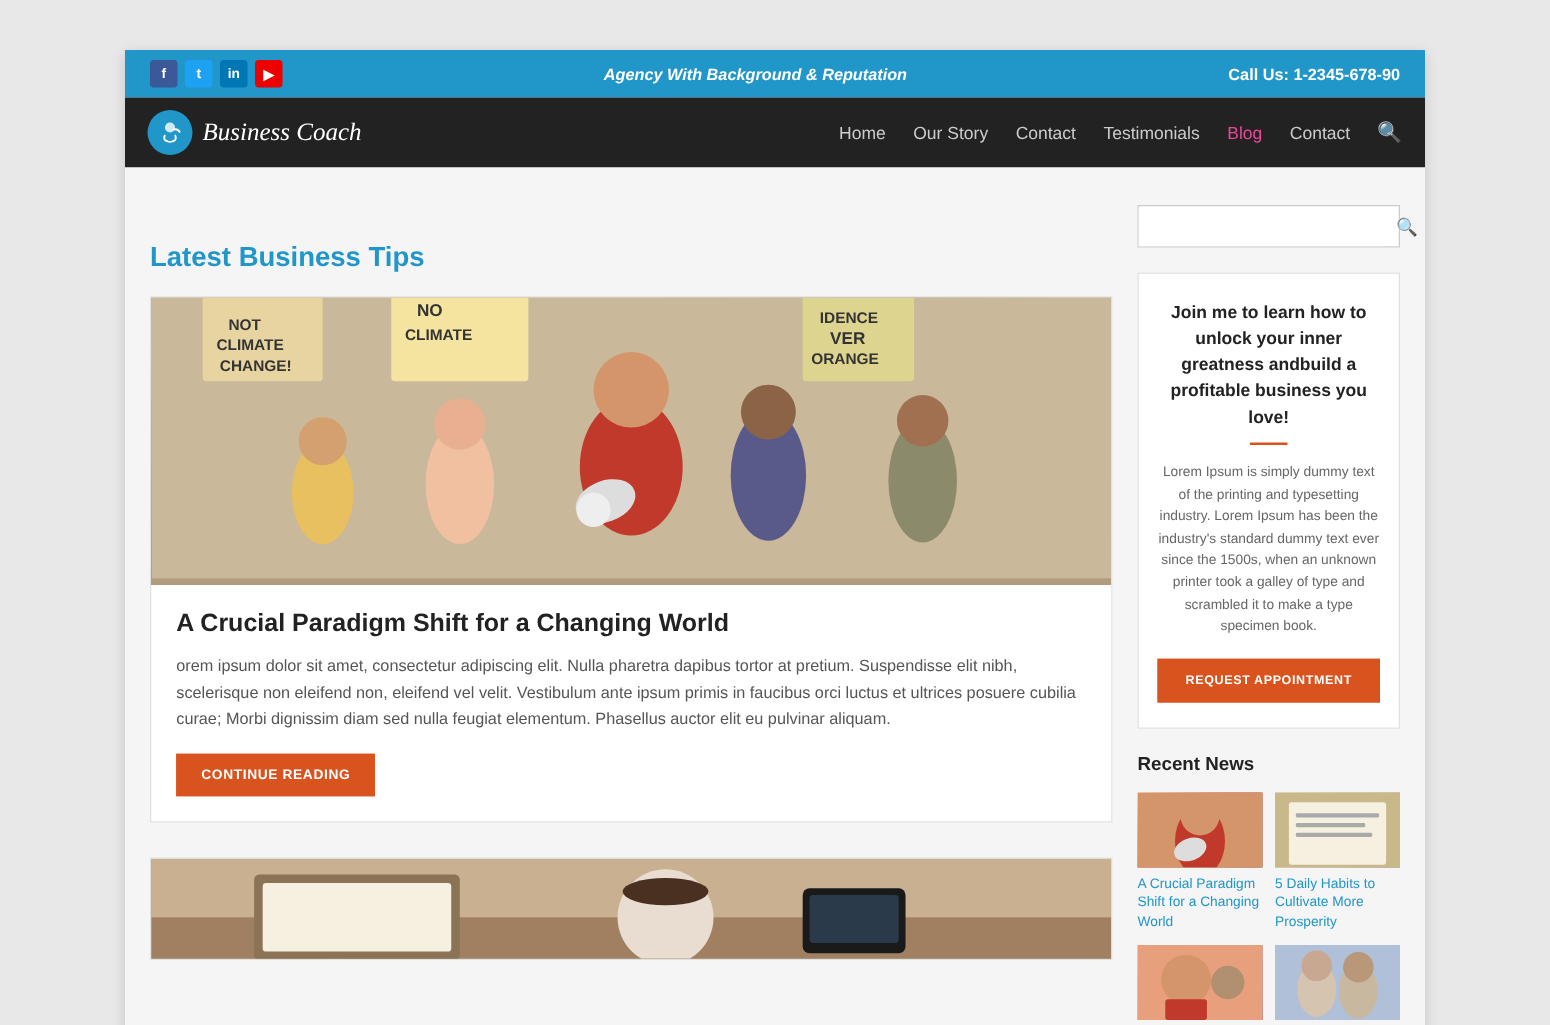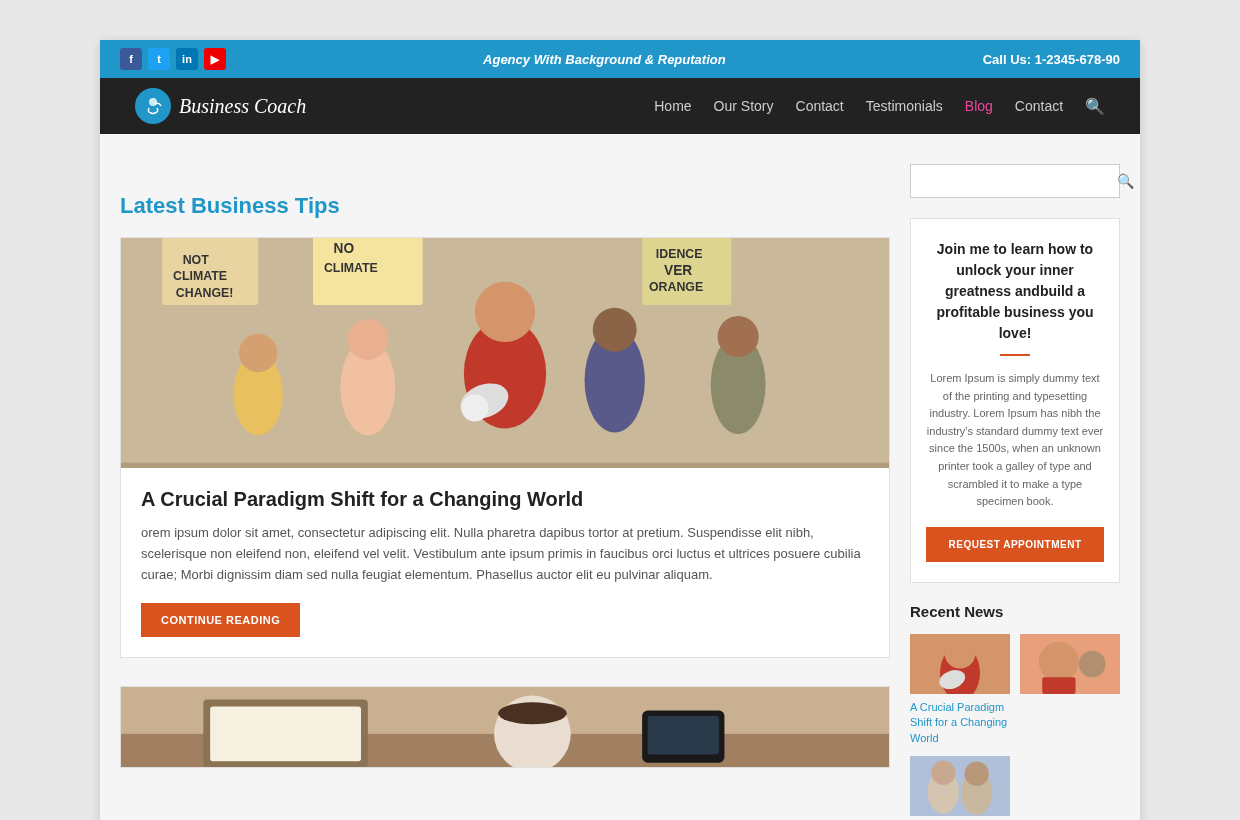--- a/index.html
+++ b/index.html
@@ -29,21 +29,21 @@
     .social-icon.fb { background: #3b5998; }
     .social-icon.tw { background: #1da1f2; }
     .social-icon.li { background: #0077b5; }
     .social-icon.yt { background: #e00; }
     .top-bar-tagline { color: #fff; font-size: 13px; font-style: italic; font-weight: bold; }
     .top-bar-phone { color: #fff; font-size: 13px; font-weight: bold; }
 
     
     .nav-bar {
       background: #222;
-      padding: 10px 35px;
+      padding: 10px 18px;
       display: flex;
       align-items: center;
       justify-content: space-between;
       gap: 47px;
     }
     .logo { display: flex; align-items: center; gap: 8px; }
     .logo-icon {
       width: 36px; height: 36px; background: #2196c9; border-radius: 50%;
       display: flex; align-items: center; justify-content: center;
       font-size: 18px; color: #fff;
@@ -275,40 +275,52 @@
     <div class="right-col">
 
       <div class="search-box">
         <input class="search-input" type="text" style="">
         <button class="search-btn">🔍</button>
       </div>
 
       <div class="sidebar-promo">
         <p class="promo-heading">Join me to learn how to unlock your inner greatness andbuild a profitable business you love!</p>
         <div class="promo-divider"></div>
-        <p class="promo-text">Lorem Ipsum is simply dummy text of the printing and typesetting industry. Lorem Ipsum has nibh the industry's standard dummy text ever since the 1500s, when an unknown printer took a galley of type and scrambled it to make a type specimen book.</p>
+        <p class="promo-text">Lorem Ipsum is simply dummy text of the printing and typesetting industry. Lorem Ipsum has been the industry's standard dummy text ever since the 1500s, when an unknown printer took a galley of type and scrambled it to make a type specimen book.</p>
         <button class="appt-btn">REQUEST APPOINTMENT</button>
       </div>
 
       <div class="recent-news">
         <h4 class="recent-news-title">Recent News</h4>
         <div class="news-grid">
 
           <div class="news-item">
             <div class="news-thumb news-thumb-1">
               <svg width="100%" height="60" viewBox="0 0 90 60" preserveAspectRatio="xMidYMid slice">
                 <rect width="90" height="60" fill="#d4956a"></rect>
                 <ellipse cx="45" cy="38" rx="18" ry="25" fill="#c0392b"></ellipse>
                 <circle cx="45" cy="20" r="14" fill="#d4956a"></circle>
                 <ellipse cx="38" cy="44" rx="12" ry="8" fill="#ddd" transform="rotate(-20,38,44)"></ellipse>
               </svg>
             </div>
             <div class="news-item-title">A Crucial Paradigm Shift for a Changing World</div>
           </div>
 
+          <div class="news-item">
+            <div class="news-thumb news-thumb-2">
+              <svg width="100%" height="60" viewBox="0 0 90 60" preserveAspectRatio="xMidYMid slice">
+                <rect width="90" height="60" fill="#c8b88a"></rect>
+                <rect x="10" y="10" width="70" height="45" fill="#f5f0e0" rx="2"></rect>
+                <rect x="15" y="18" width="60" height="3" fill="#aaa" rx="1"></rect>
+                <rect x="15" y="25" width="50" height="3" fill="#aaa" rx="1"></rect>
+                <rect x="15" y="32" width="55" height="3" fill="#aaa" rx="1"></rect>
+              </svg>
+            </div>
+            <div class="news-item-title">5 Daily Habits to Cultivate More Prosperity</div>
+          </div>
 
           <div class="news-item">
             <div class="news-thumb news-thumb-3">
               <svg width="100%" height="60" viewBox="0 0 90 60" preserveAspectRatio="xMidYMid slice">
                 <rect width="90" height="60" fill="#e8a07c"></rect>
                 <circle cx="35" cy="28" r="18" fill="#d4956a"></circle>
                 <rect x="20" y="42" width="30" height="15" fill="#c0392b" rx="2"></rect>
                 <circle cx="65" cy="30" r="12" fill="#b09070"></circle>
               </svg>
             </div>

